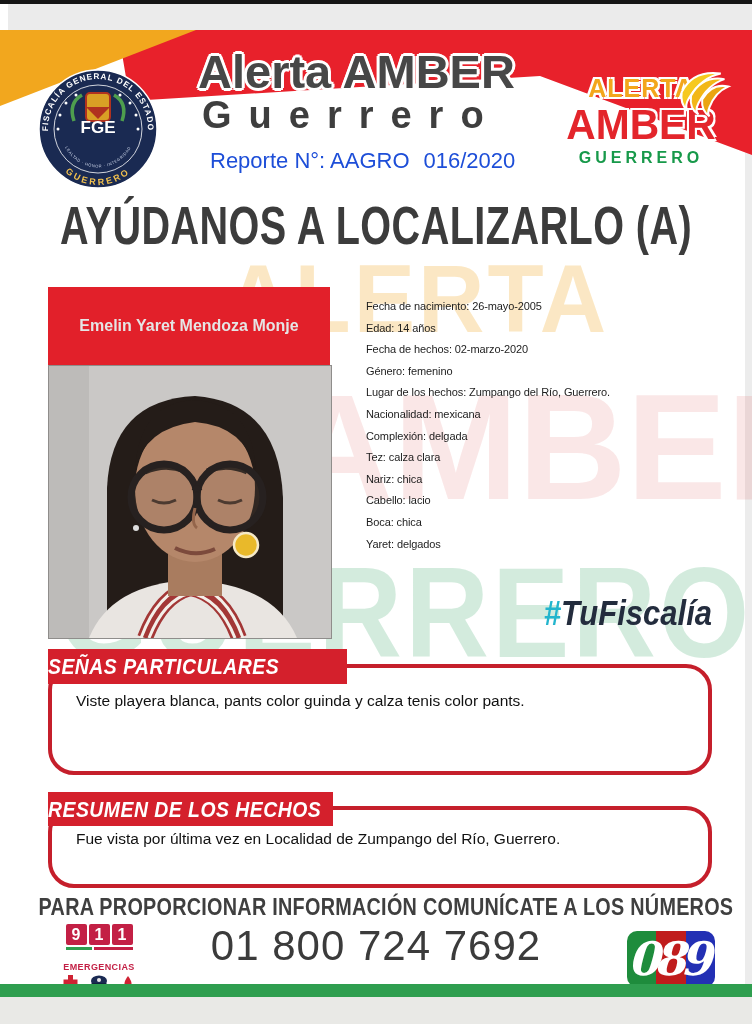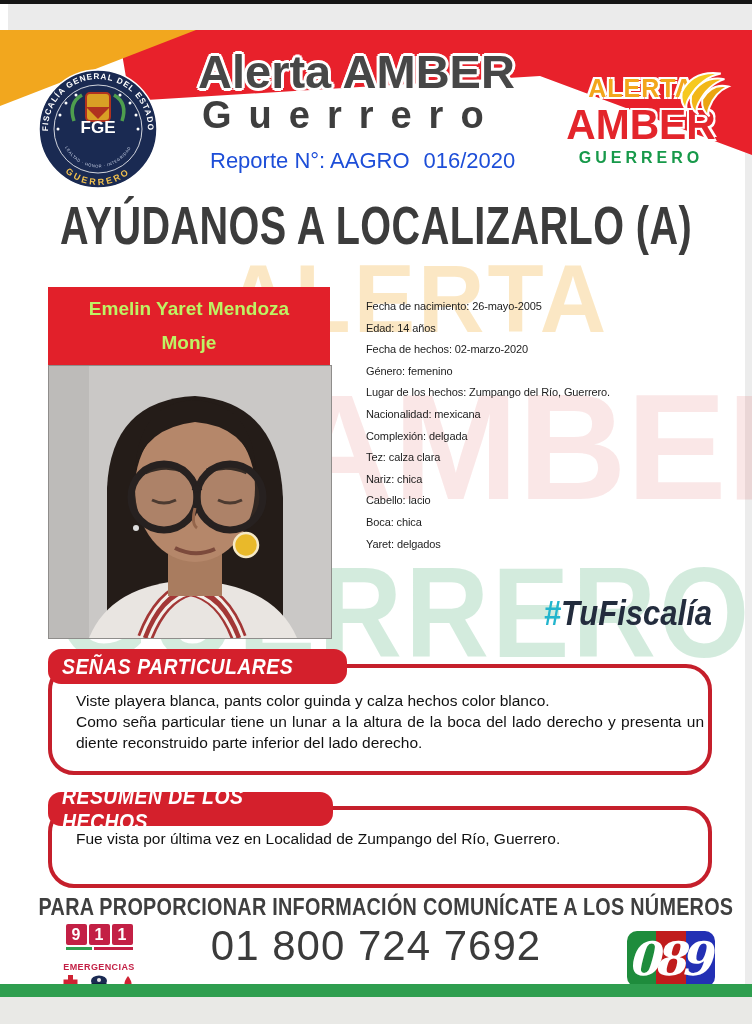--- a/index.html
+++ b/index.html
@@ -43,33 +43,33 @@
 
   
   .wm{z-index:1;font-weight:900;white-space:nowrap;line-height:1;}
   .wm1{left:225px;top:252px;font-size:92px;color:#f2a71e;opacity:.26;letter-spacing:3px;transform:scaleY(1.05);}
   .wm2{left:285px;top:372px;font-size:150px;color:#e05a5a;opacity:.14;}
   .wm3{left:58px;top:555px;font-size:116px;color:#2aa05c;opacity:.20;letter-spacing:3px;transform:scaleY(1.1);}
 
   
   .name-box{left:48px;top:287px;width:282px;height:78px;background:#e2202a;z-index:3;
             display:flex;align-items:center;justify-content:center;text-align:center;
-            color:#bef264;font-size:19px;font-weight:600;line-height:1.8;padding:0 18px;box-sizing:border-box;}
+            color:#e5e5e5;font-size:16px;font-weight:600;line-height:1.8;padding:0 18px;box-sizing:border-box;}
   .photo{left:48px;top:365px;width:282px;height:272px;z-index:3;border:1px solid #8f8d8b;box-sizing:content-box;}
   .details{left:366px;top:296px;width:360px;z-index:3;}
   .details div{font-size:11px;line-height:21.6px;color:#1d1d1d;white-space:nowrap;letter-spacing:-0.1px;}
 
   .hashtag{left:470px;top:596px;width:242px;text-align:right;z-index:3;font-style:italic;font-weight:900;
            font-size:31px;transform:scaleY(1.12);white-space:nowrap;}
   .hashtag .hash{color:#23b5cd;}
   .hashtag .word{color:#232c3d;}
 
   
   .banner{background:#d4202c;z-index:5;color:#fff;font-style:italic;font-weight:900;
-          display:flex;align-items:center;padding-left:14px;box-sizing:border-box;border-radius:13px;}
+          display:flex;align-items:center;box-sizing:border-box;}
   .banner span{display:inline-block;transform:scale(0.97,1.1);transform-origin:left center;letter-spacing:0.5px;}
   .senas-banner{left:48px;top:649px;width:299px;height:35px;font-size:20px;}
   .resumen-banner{left:48px;top:792px;width:285px;height:34px;font-size:20px;}
   .rbox{border:4px solid #c51f2b;border-radius:26px;background:#fff;z-index:4;box-sizing:border-box;}
   .senas-box{left:48px;top:664px;width:664px;height:111px;}
   .resumen-box{left:48px;top:806px;width:664px;height:82px;}
   .senas-text{left:76px;top:690px;width:628px;z-index:5;font-size:15.5px;line-height:21px;color:#111;}
   .senas-text p{margin:0;}
   .senas-text p.just{text-align:justify;}
   .resumen-text{left:76px;top:830px;width:620px;z-index:5;font-size:15.5px;color:#111;}
@@ -218,22 +218,21 @@
 
   <div class="abs hashtag">
     <span class="hash">#</span><span class="word">TuFiscalía</span>
   </div>
 
   <div class="abs rbox senas-box"></div>
   <div class="abs banner senas-banner">
     <span>SEÑAS PARTICULARES</span>
   </div>
   <div class="abs senas-text">
-    <p>Viste playera blanca, pants color guinda y calza hechos color blanco.</p>
-    <p class="just">Como seña particular tiene un lunar a la altura de la boca del lado derecho y presenta un diente reconstruido parte inferior del lado derecho.</p>
+    <p>Viste playera blanca, pants color guinda y calza tenis color pants.</p>
   </div>
 
   <div class="abs rbox resumen-box"></div>
   <div class="abs banner resumen-banner">
     <span>RESUMEN DE LOS HECHOS</span>
   </div>
   <div class="abs resumen-text">Fue vista por última vez en Localidad de Zumpango del Río, Guerrero.</div>
 
   <div class="abs cta">
     <span>PARA PROPORCIONAR INFORMACIÓN COMUNÍCATE A LOS NÚMEROS</span>

